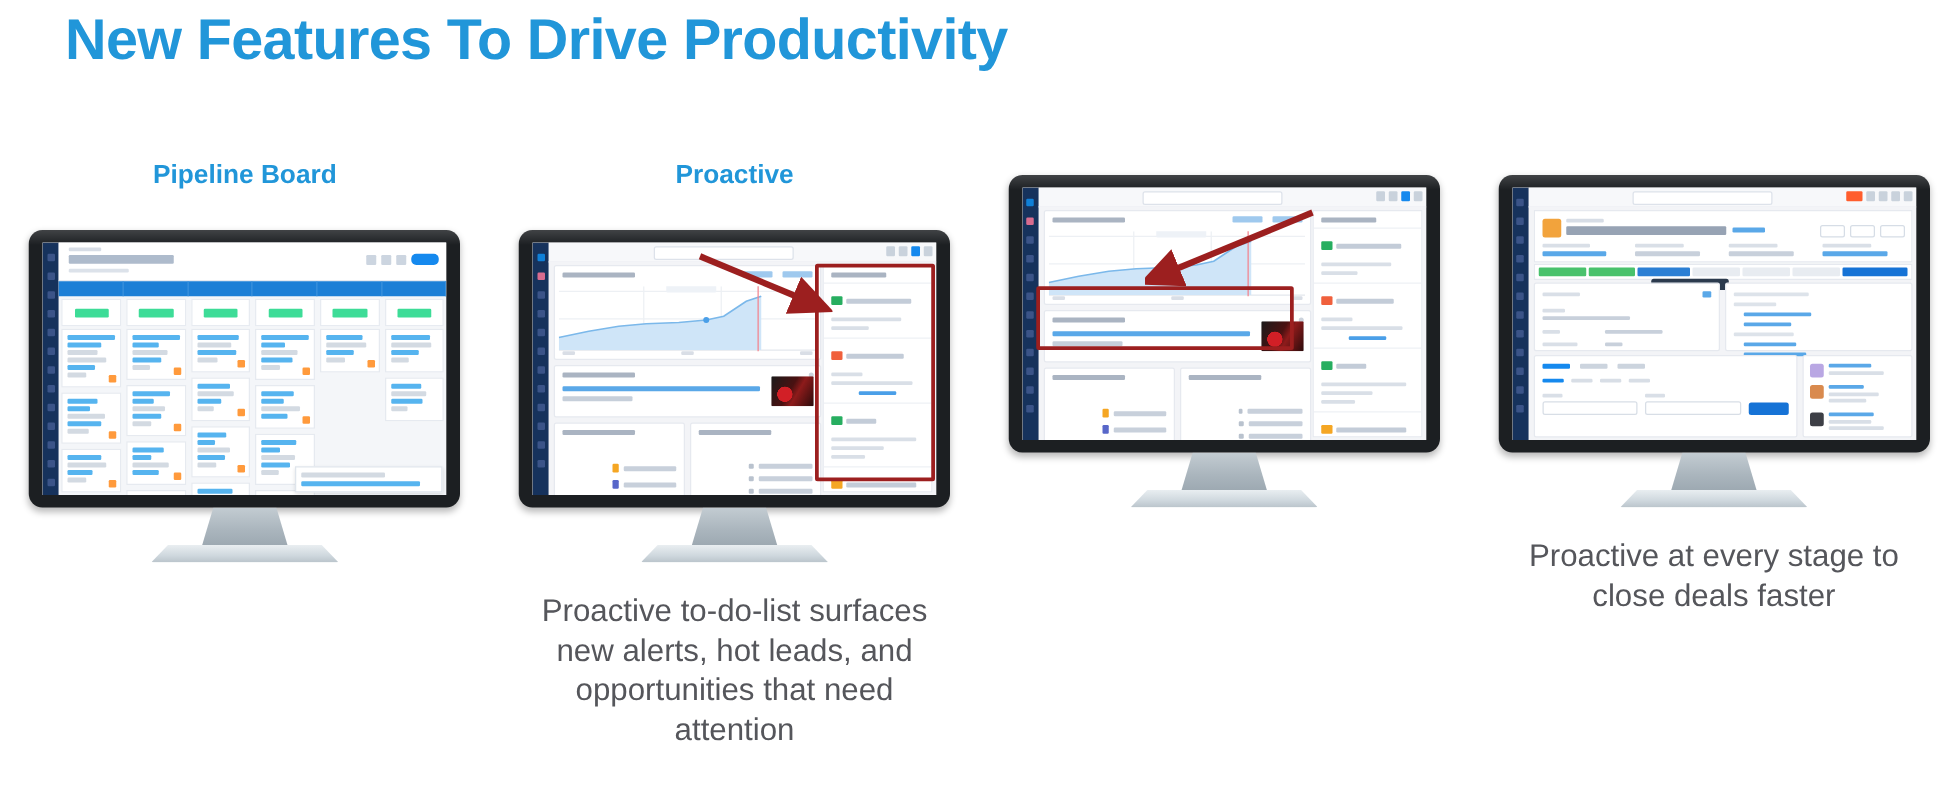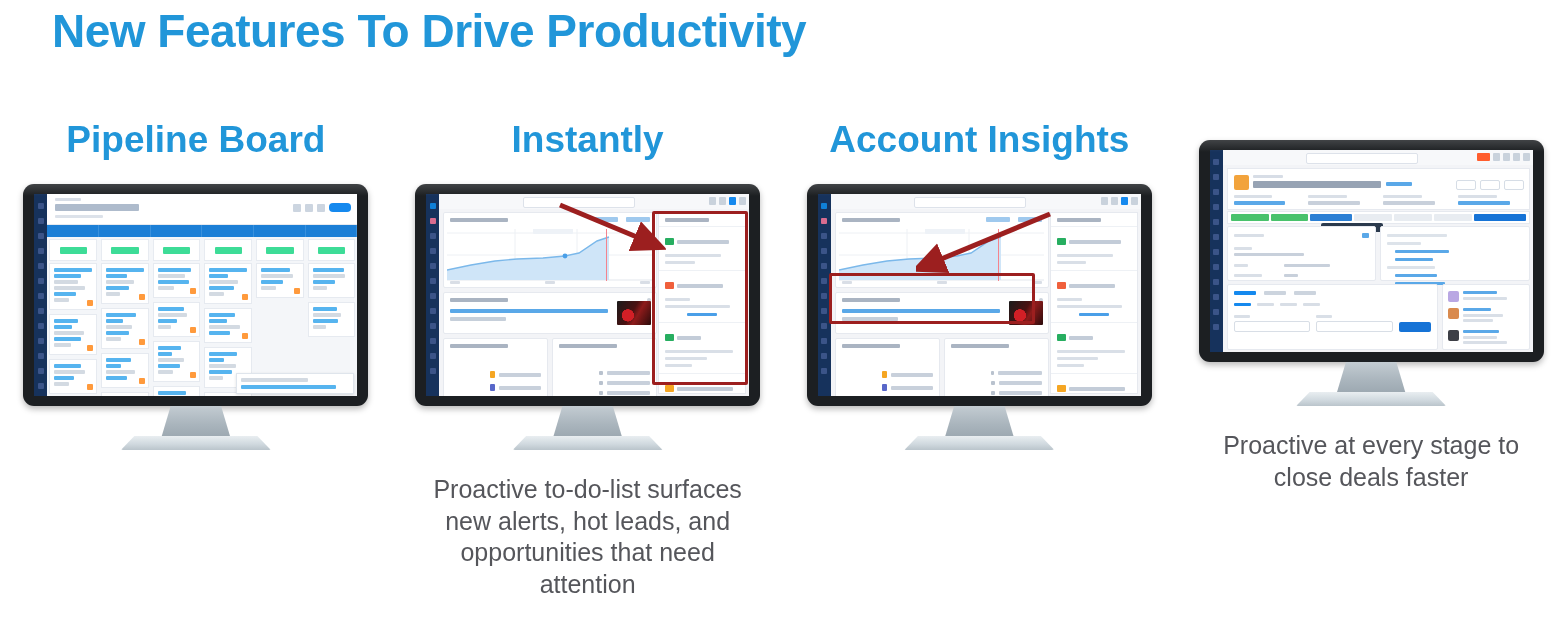--- a/index.html
+++ b/index.html
@@ -25,21 +25,21 @@
   
   .cols{
     position:absolute;left:0;top:118px;width:1567px;
     display:flex;
   }
   .col{
     width:391.75px;
     display:flex;flex-direction:column;align-items:center;
   }
   .col-title{
-    font-size:37px;font-weight:700;color:#2196d9;
+    font-size:21px;font-weight:700;color:#2196d9;
     text-align:center;height:44px;line-height:44px;white-space:nowrap;
   }
 
   
   .monitor-wrap{
     margin-top:22px;
     width:345px;height:268px;
     position:relative;
   }
   .bezel{
@@ -427,21 +427,21 @@
 
           </div>
         </div>
         <div class="stand-neck"></div>
         <div class="stand-base"></div>
       </div>
 
     </div>
 
     <div class="col">
-      <div class="col-title">Instantly</div>
+      <div class="col-title">Proactive</div>
 
       <div class="monitor-wrap">
         <div class="bezel">
           <div class="screen">
 
             <div class="sf-rail">
               <i class="blue"></i>
               <i class="pink"></i>
               <i></i>
                 <i></i>
@@ -561,21 +561,20 @@
           </div>
         </div>
         <div class="stand-neck"></div>
         <div class="stand-base"></div>
       </div>
 
       <div class="caption">Proactive to-do-list surfaces new alerts, hot leads, and opportunities that need attention</div>
     </div>
 
     <div class="col">
-      <div class="col-title">Account Insights</div>
 
       <div class="monitor-wrap">
         <div class="bezel">
           <div class="screen">
 
             <div class="sf-rail">
               <i class="blue"></i>
               <i class="pink"></i>
               <i></i>
                 <i></i>

